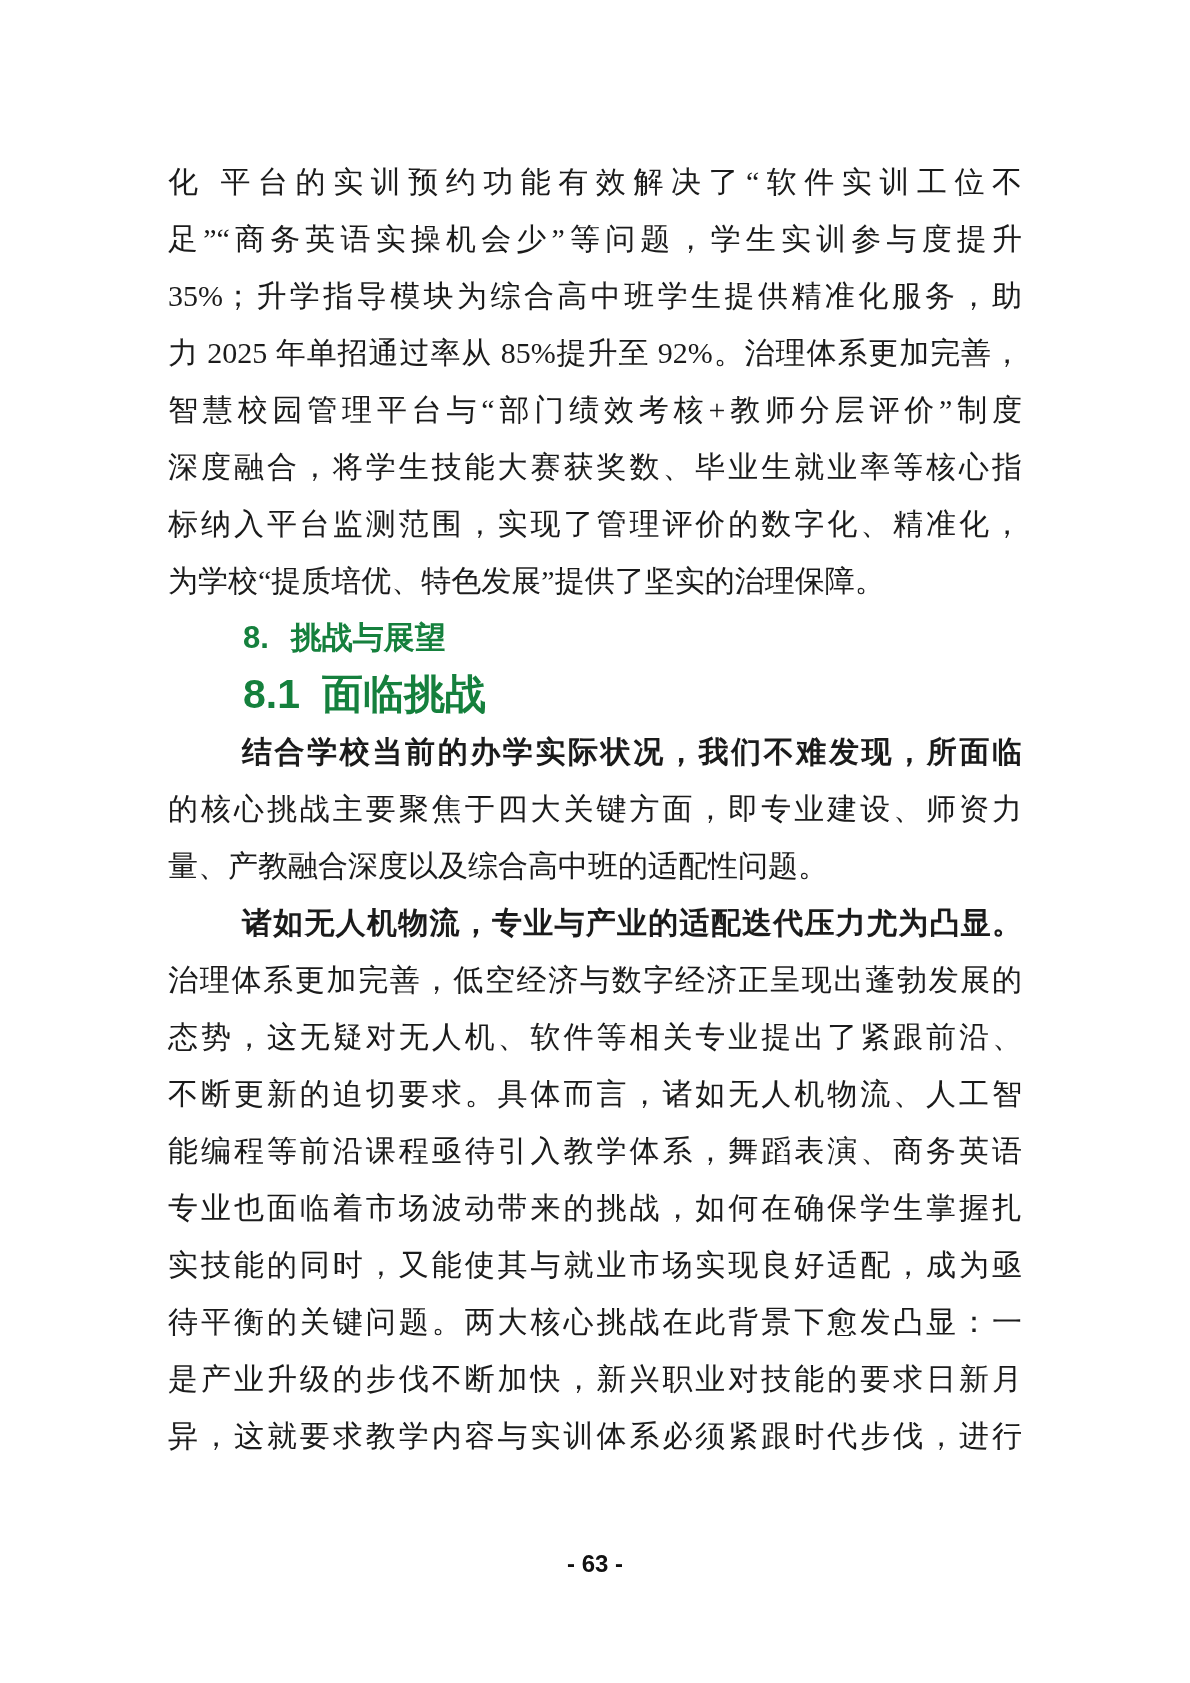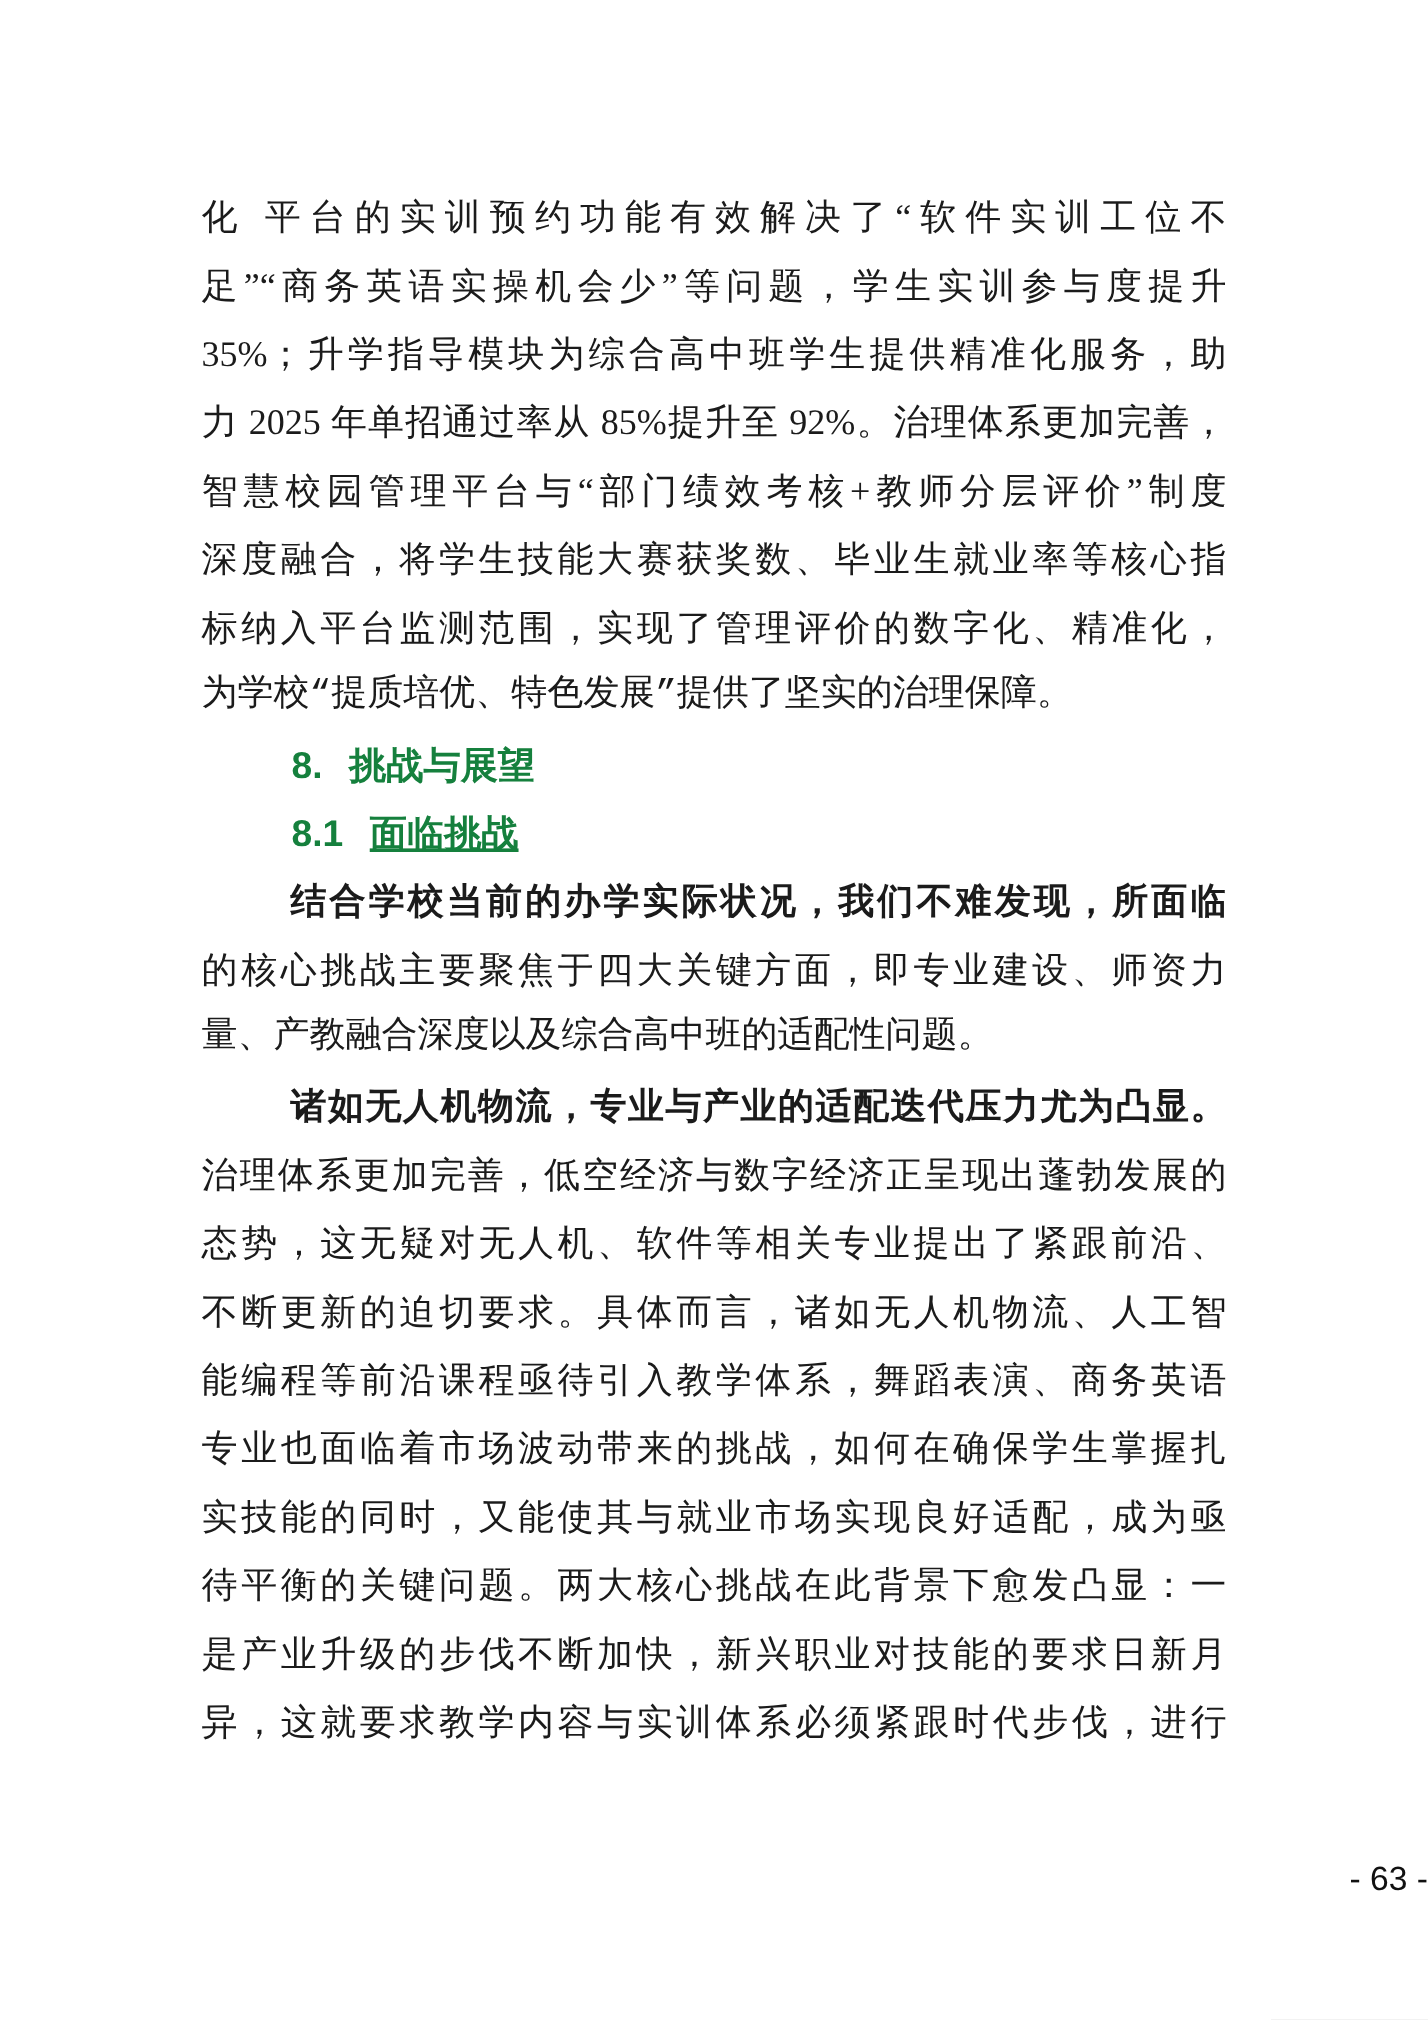--- a/index.html
+++ b/index.html
@@ -16,38 +16,38 @@
   }
   .line{
     width:854px;height:57px;line-height:57px;
     font-size:30px;color:#1b1b1b;
     text-align:justify;
     text-align-last:justify;
     text-justify:inter-character;
     overflow:visible;
     white-space:normal;
   }
-  .line.end{ text-align-last:left;font-family:Liberation Mono, monospace; }
+  .line.end{ text-align-last:left; }
   .line.indent{ text-indent:74px;font-weight:bold; }
   .hline{
     height:57px;line-height:57px;
     padding-left:75px;
     font-family:"Liberation Sans","DejaVu Sans",sans-serif;
     color:#15803d;
     white-space:nowrap;
   }
   .h2{ font-size:31px; font-weight:600; }
-  .h3{ font-size:31px; font-weight:700;text-decoration:underline; }
+  .h3{ font-size:41px; font-weight:700; }
   .hnum{ display:inline-block; margin-right:22px; }
   .footer{
     position:absolute;
     left:0;top:1550px;width:1190px;
-    text-align:right;
+    text-align:center;
     font-family:"Liberation Sans","DejaVu Sans",sans-serif;
-    font-size:28px;color:#111111;
+    font-size:24px;color:#111111;font-weight:bold;
   }
 </style>
 </head>
 <body>
 
 <div class="page">
   <div class="content">
 
     <div class="line">化 平台的实训预约功能有效解决了“软件实训工位不</div>
     <div class="line">足”“商务英语实操机会少”等问题，学生实训参与度提升</div>

